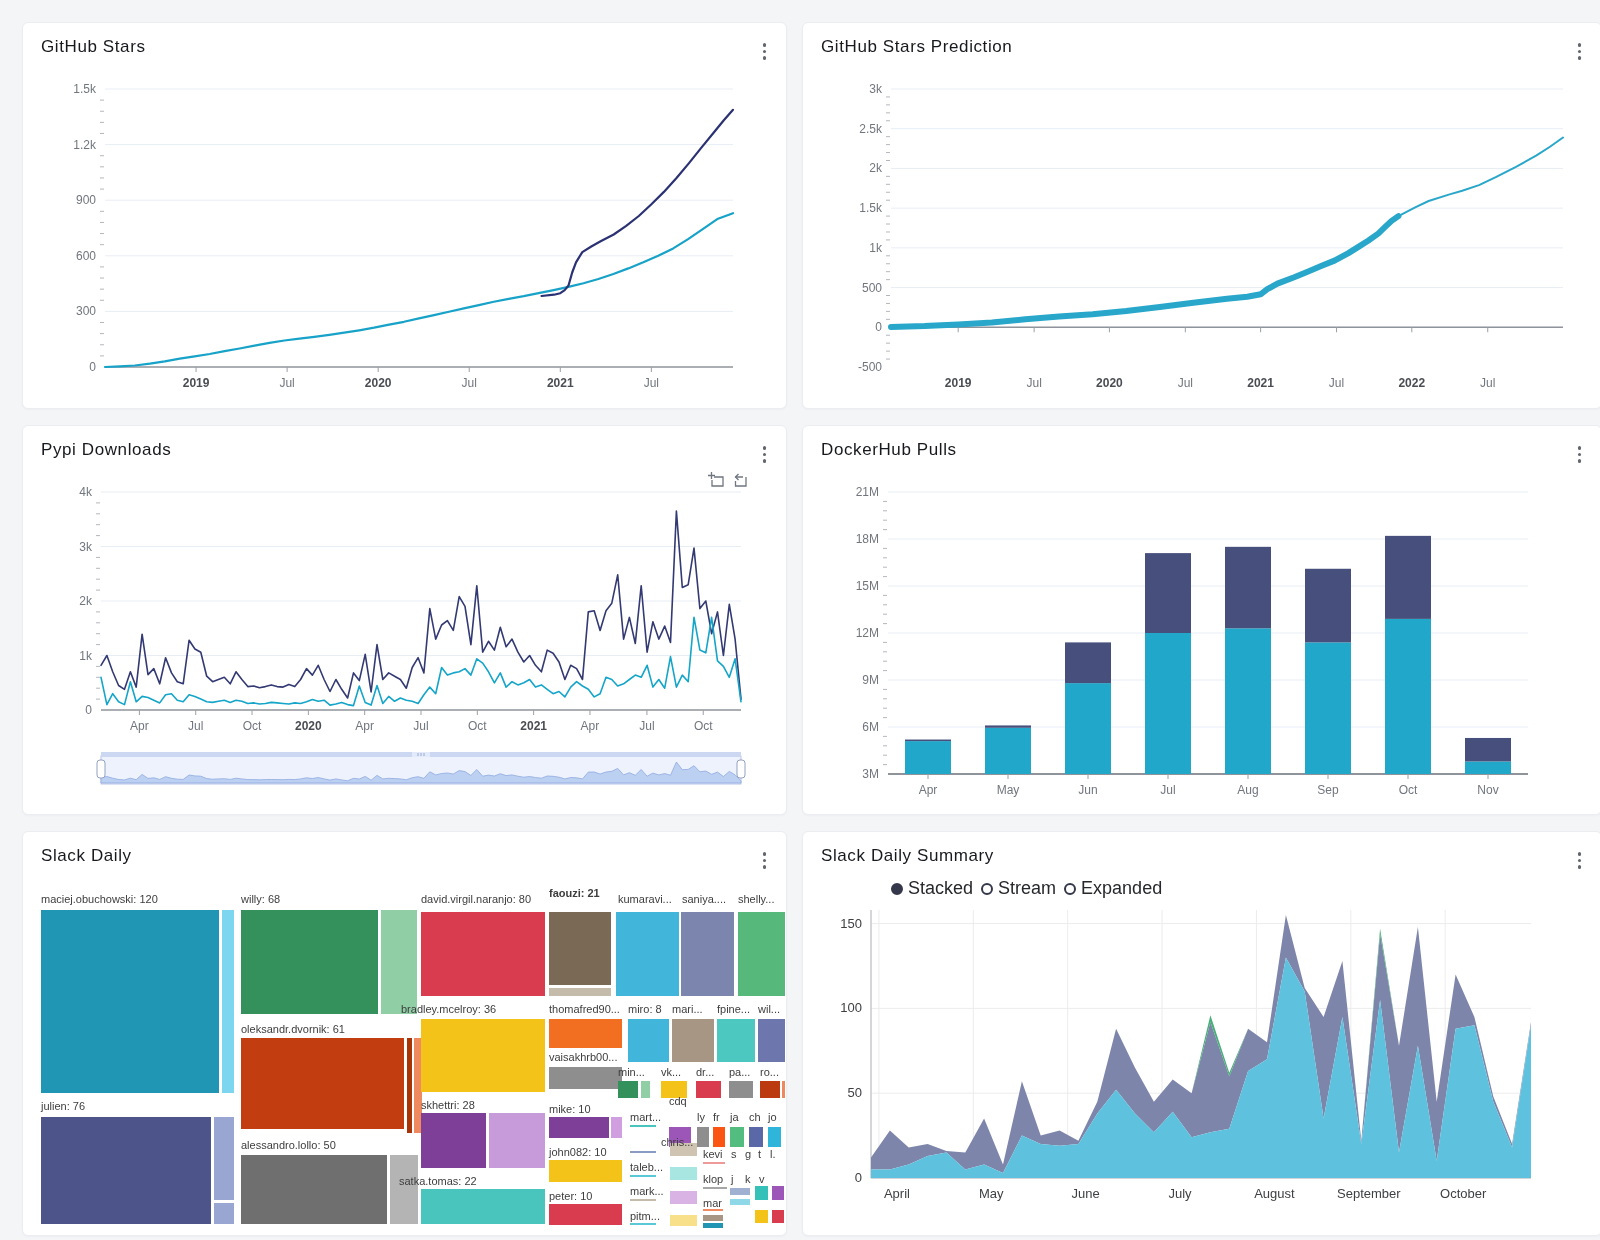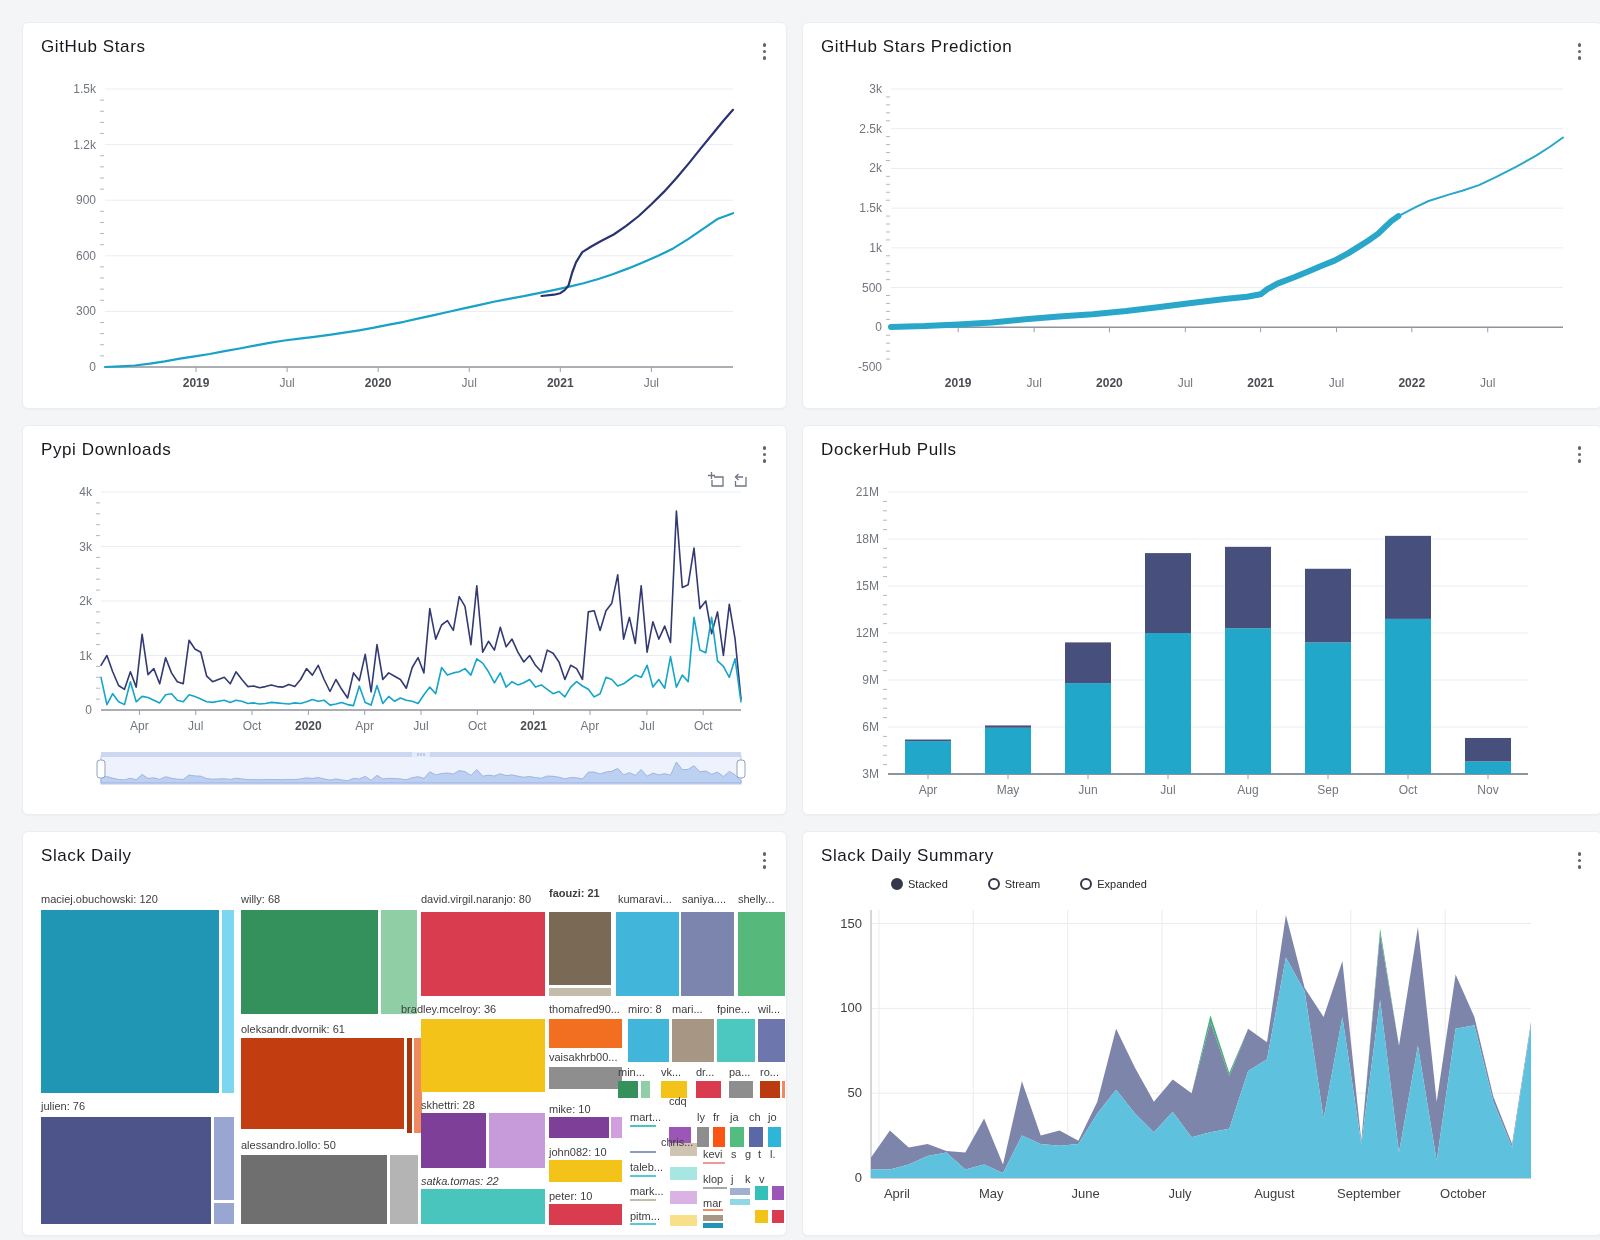--- a/index.html
+++ b/index.html
@@ -14,21 +14,21 @@
   .kebab i{width:3.5px;height:3.5px;border-radius:50%;background:#61666e;display:block;}
   svg.chart{position:absolute;left:0;display:block;}
   svg text{font-family:"Liberation Sans","DejaVu Sans",sans-serif;}
   .yt,.xt{fill:#71767e;font-size:12px;}
   .xtB{fill:#4a4e54;font-size:12px;font-weight:bold;}
   .yt6,.xt6{fill:#3e4043;font-size:13px;}
   .treemap{position:absolute;left:18px;top:56px;width:876px;height:342px;}
   .tc{position:absolute;}
   .tl{position:absolute;font-size:11px;line-height:11px;color:#3d3d3d;white-space:nowrap;}
   .legend6{position:absolute;left:88px;top:46px;display:flex;align-items:center;}
-  .lgi{display:inline-flex;align-items:center;gap:5px;margin-right:40px;font-size:11px;color:#26282c;cursor:pointer;}
+  .lgi{display:inline-flex;align-items:center;gap:5px;margin-right:8px;font-size:18px;color:#26282c;cursor:pointer;}
   .radio{width:12px;height:12px;border:2px solid #34384a;border-radius:50%;display:inline-block;box-sizing:border-box;}
   .radio.filled{background:#34384a;}
 </style>
 </head>
 <body>
 
 <div class="grid">
 
   <section class="card">
     <h2>GitHub Stars</h2>
@@ -402,21 +402,21 @@
         <div class="tl" style="left: 380px; top: 6px;">david.virgil.naranjo: 80</div>
         <div class="tl" style="left: 508px; top: 0; font-weight: bold;">faouzi: 21</div>
         <div class="tl" style="left: 577px; top: 6px;">kumaravi...</div>
         <div class="tl" style="left: 641px; top: 6px;">saniya....</div>
         <div class="tl" style="left: 697px; top: 6px;">shelly...</div>
         <div class="tl" style="left: 0px; top: 213px;">julien: 76</div>
         <div class="tl" style="left: 200px; top: 136px;">oleksandr.dvornik: 61</div>
         <div class="tl" style="left: 200px; top: 252px;">alessandro.lollo: 50</div>
         <div class="tl" style="left: 360px; top: 116px;">bradley.mcelroy: 36</div>
         <div class="tl" style="left: 380px; top: 212px;">skhettri: 28</div>
-        <div class="tl" style="left: 380px; top: 288px; font-style: italic;">satka.tomas: 22</div>
+        <div class="tl" style="left: 358px; top: 288px;">satka.tomas: 22</div>
         <div class="tl" style="left: 508px; top: 116px;">thomafred90...</div>
         <div class="tl" style="left: 508px; top: 164px;">vaisakhrb00...</div>
         <div class="tl" style="left: 508px; top: 216px;">mike: 10</div>
         <div class="tl" style="left: 508px; top: 259px;">john082: 10</div>
         <div class="tl" style="left: 508px; top: 303px;">peter: 10</div>
         <div class="tl" style="left: 587px; top: 116px;">miro: 8</div>
         <div class="tl" style="left: 631px; top: 116px;">mari...</div>
         <div class="tl" style="left: 676px; top: 116px;">fpine...</div>
         <div class="tl" style="left: 717px; top: 116px;">wil...</div>
         <div class="tl" style="left: 577px; top: 179px;">min...</div>

